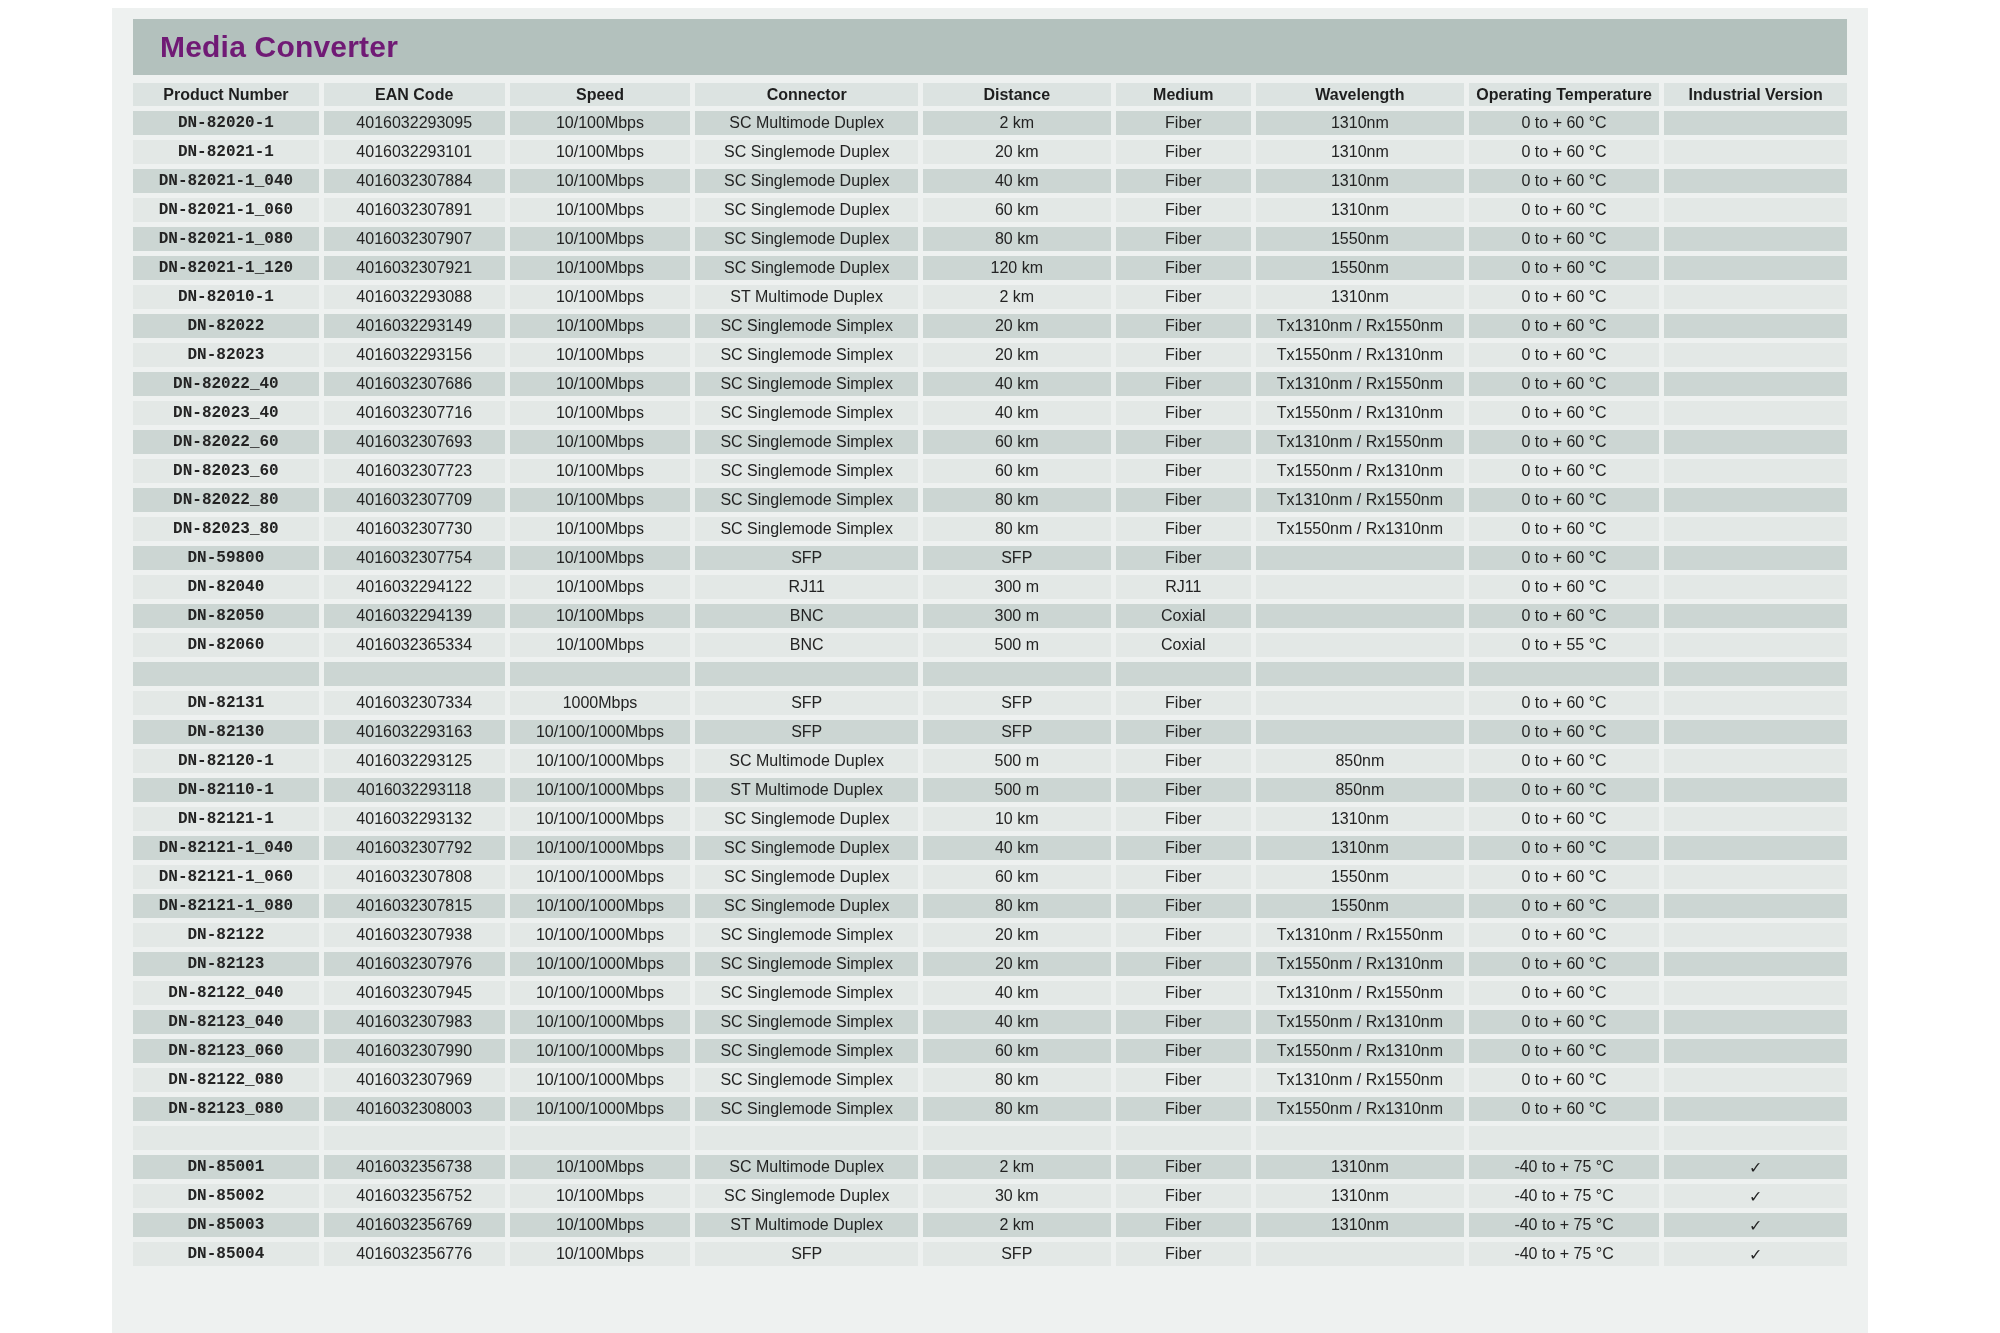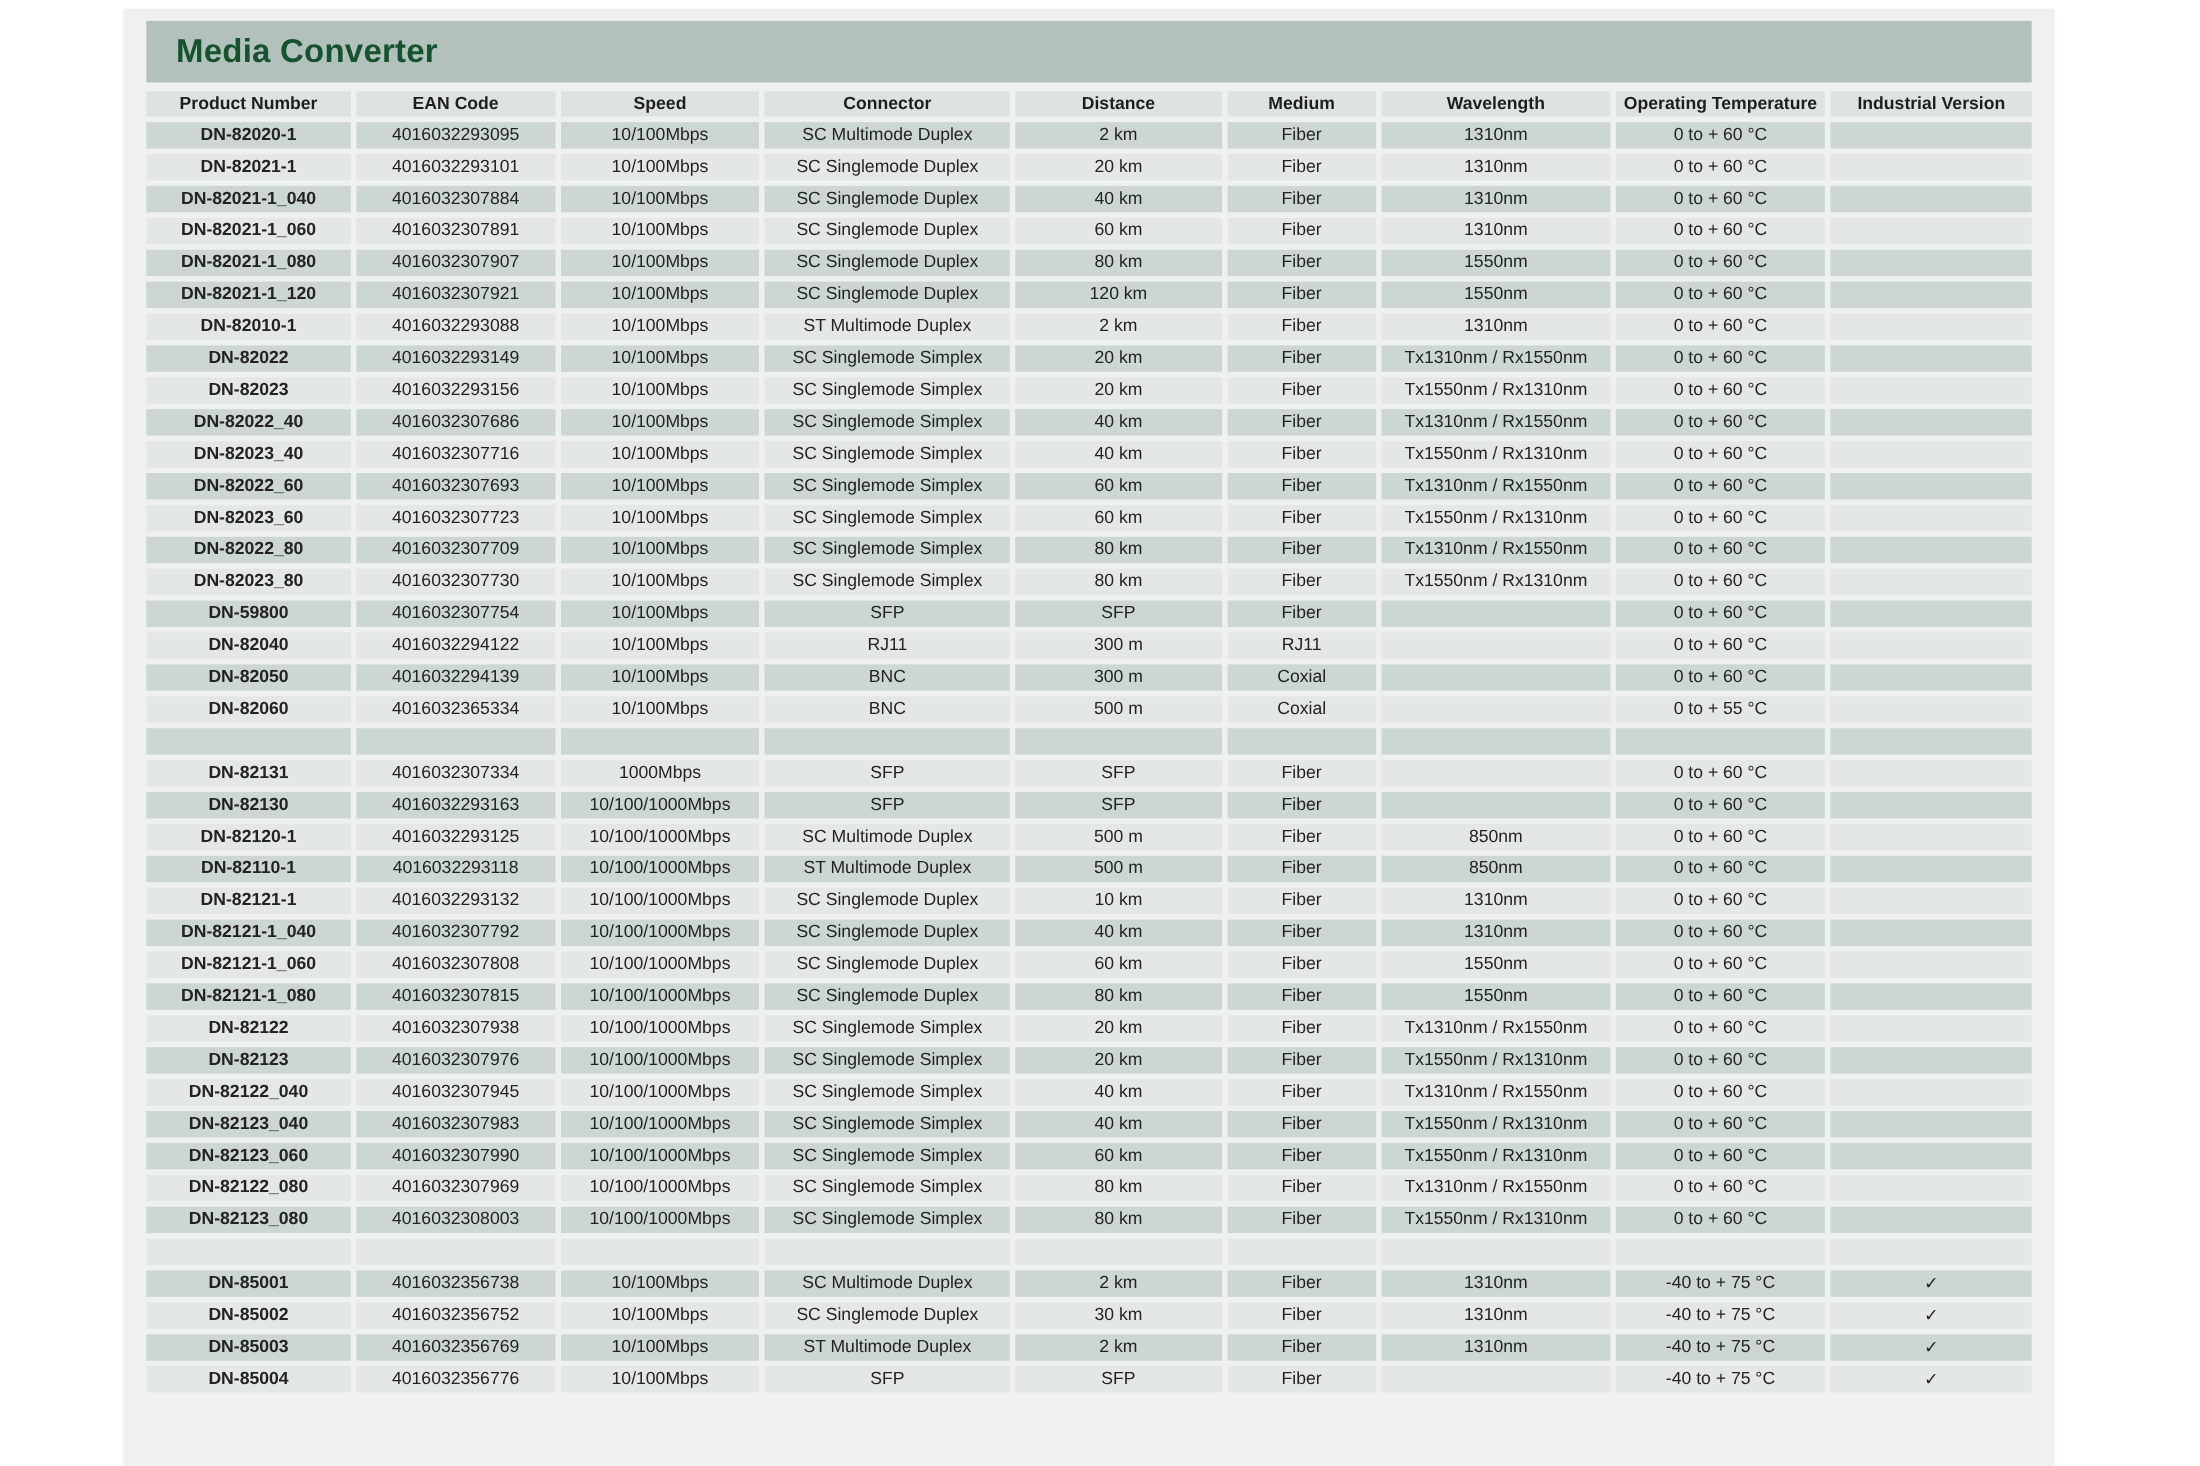--- a/index.html
+++ b/index.html
@@ -34,21 +34,21 @@
     height: 56px;
     background: var(--title-bg, #b3c1bd);
     display: flex;
     align-items: center;
     box-sizing: border-box;
     padding-left: 27px;
   }
   .title-bar span {
     font-size: 30px;
     font-weight: bold;
-    color: #14532d;
+    color: #701a75;
     letter-spacing: 0.2px;
   }
   table.mc {
     position: absolute;
     left: 16px;
     top: 70px;
     width: 1724px;
     border-collapse: separate;
     border-spacing: 5px 5px;
     table-layout: fixed;
@@ -69,21 +69,21 @@
     font-size: 16px;
     text-align: center;
     vertical-align: middle;
     white-space: nowrap;
     overflow: hidden;
     padding: 0 2px;
     color: #232323;
   }
   tr.dark td  { background: var(--row-dark, #ccd6d3); }
   tr.light td { background: var(--row-light, #e3e8e6); }
-  td.col-0 { font-weight: bold; color: #1b1b1b; }
+  td.col-0 { font-weight: bold; color: #1b1b1b; font-family: Liberation Mono, monospace; }
   td.col-8 { font-size: 19px; }
 </style>
 </head>
 <body>
 
 <div class="page">
   <div class="panel">
     <div class="title-bar">
       <span>Media Converter</span>
     </div>

